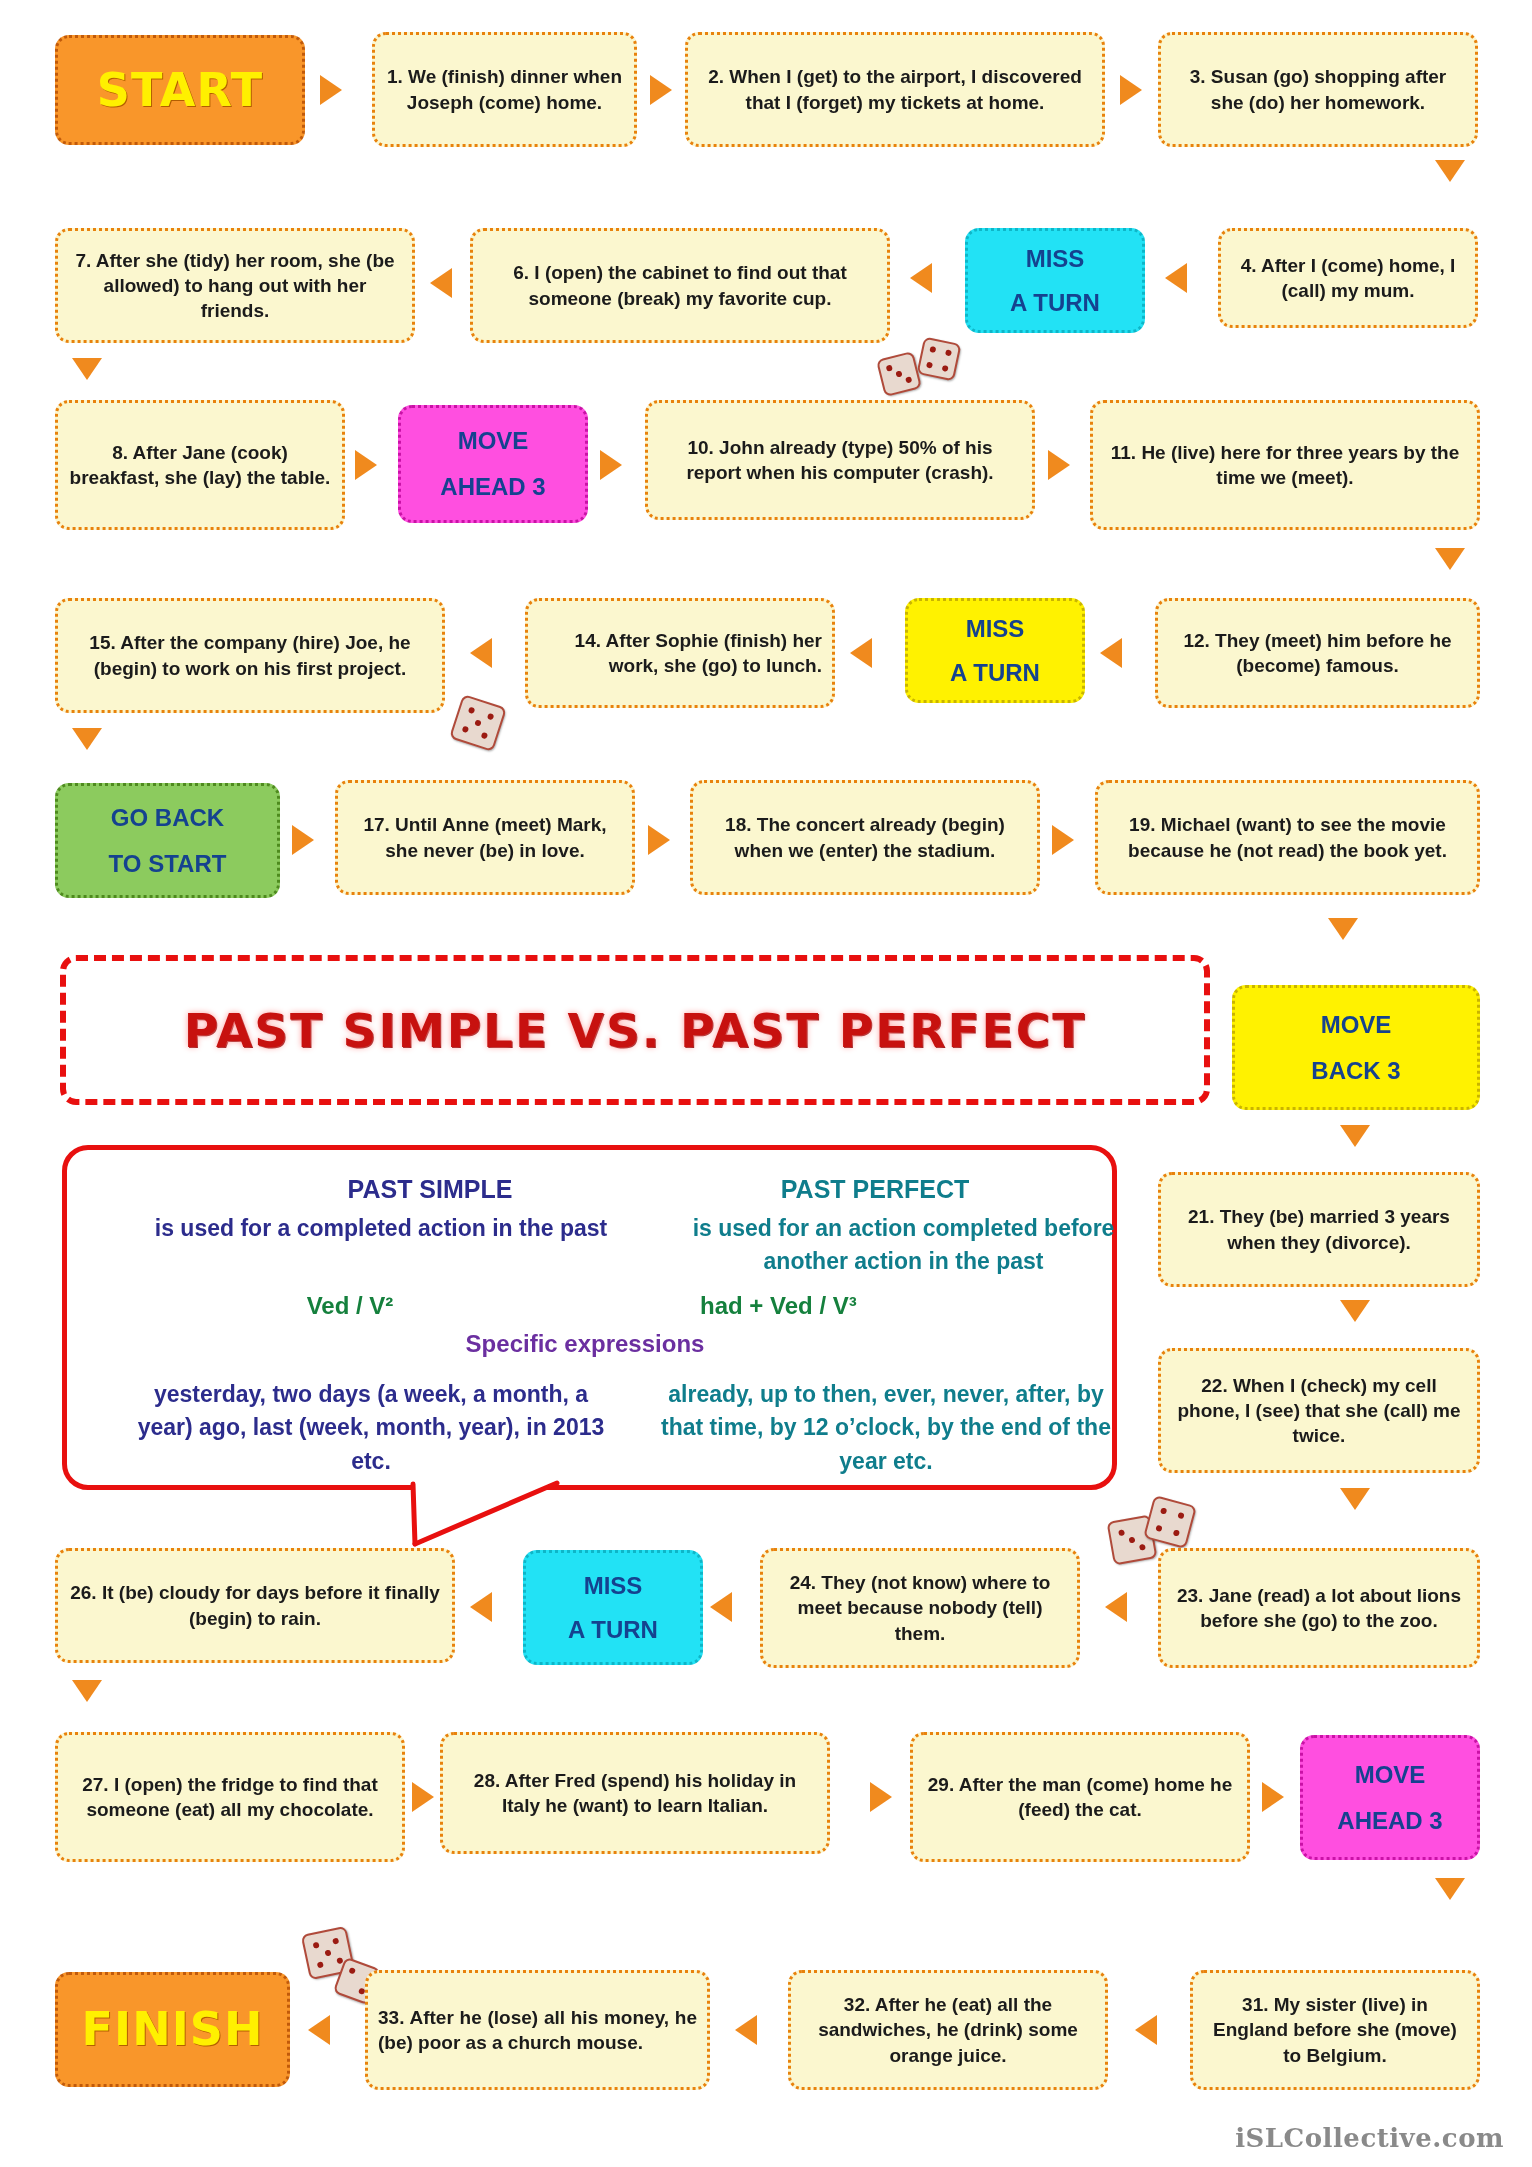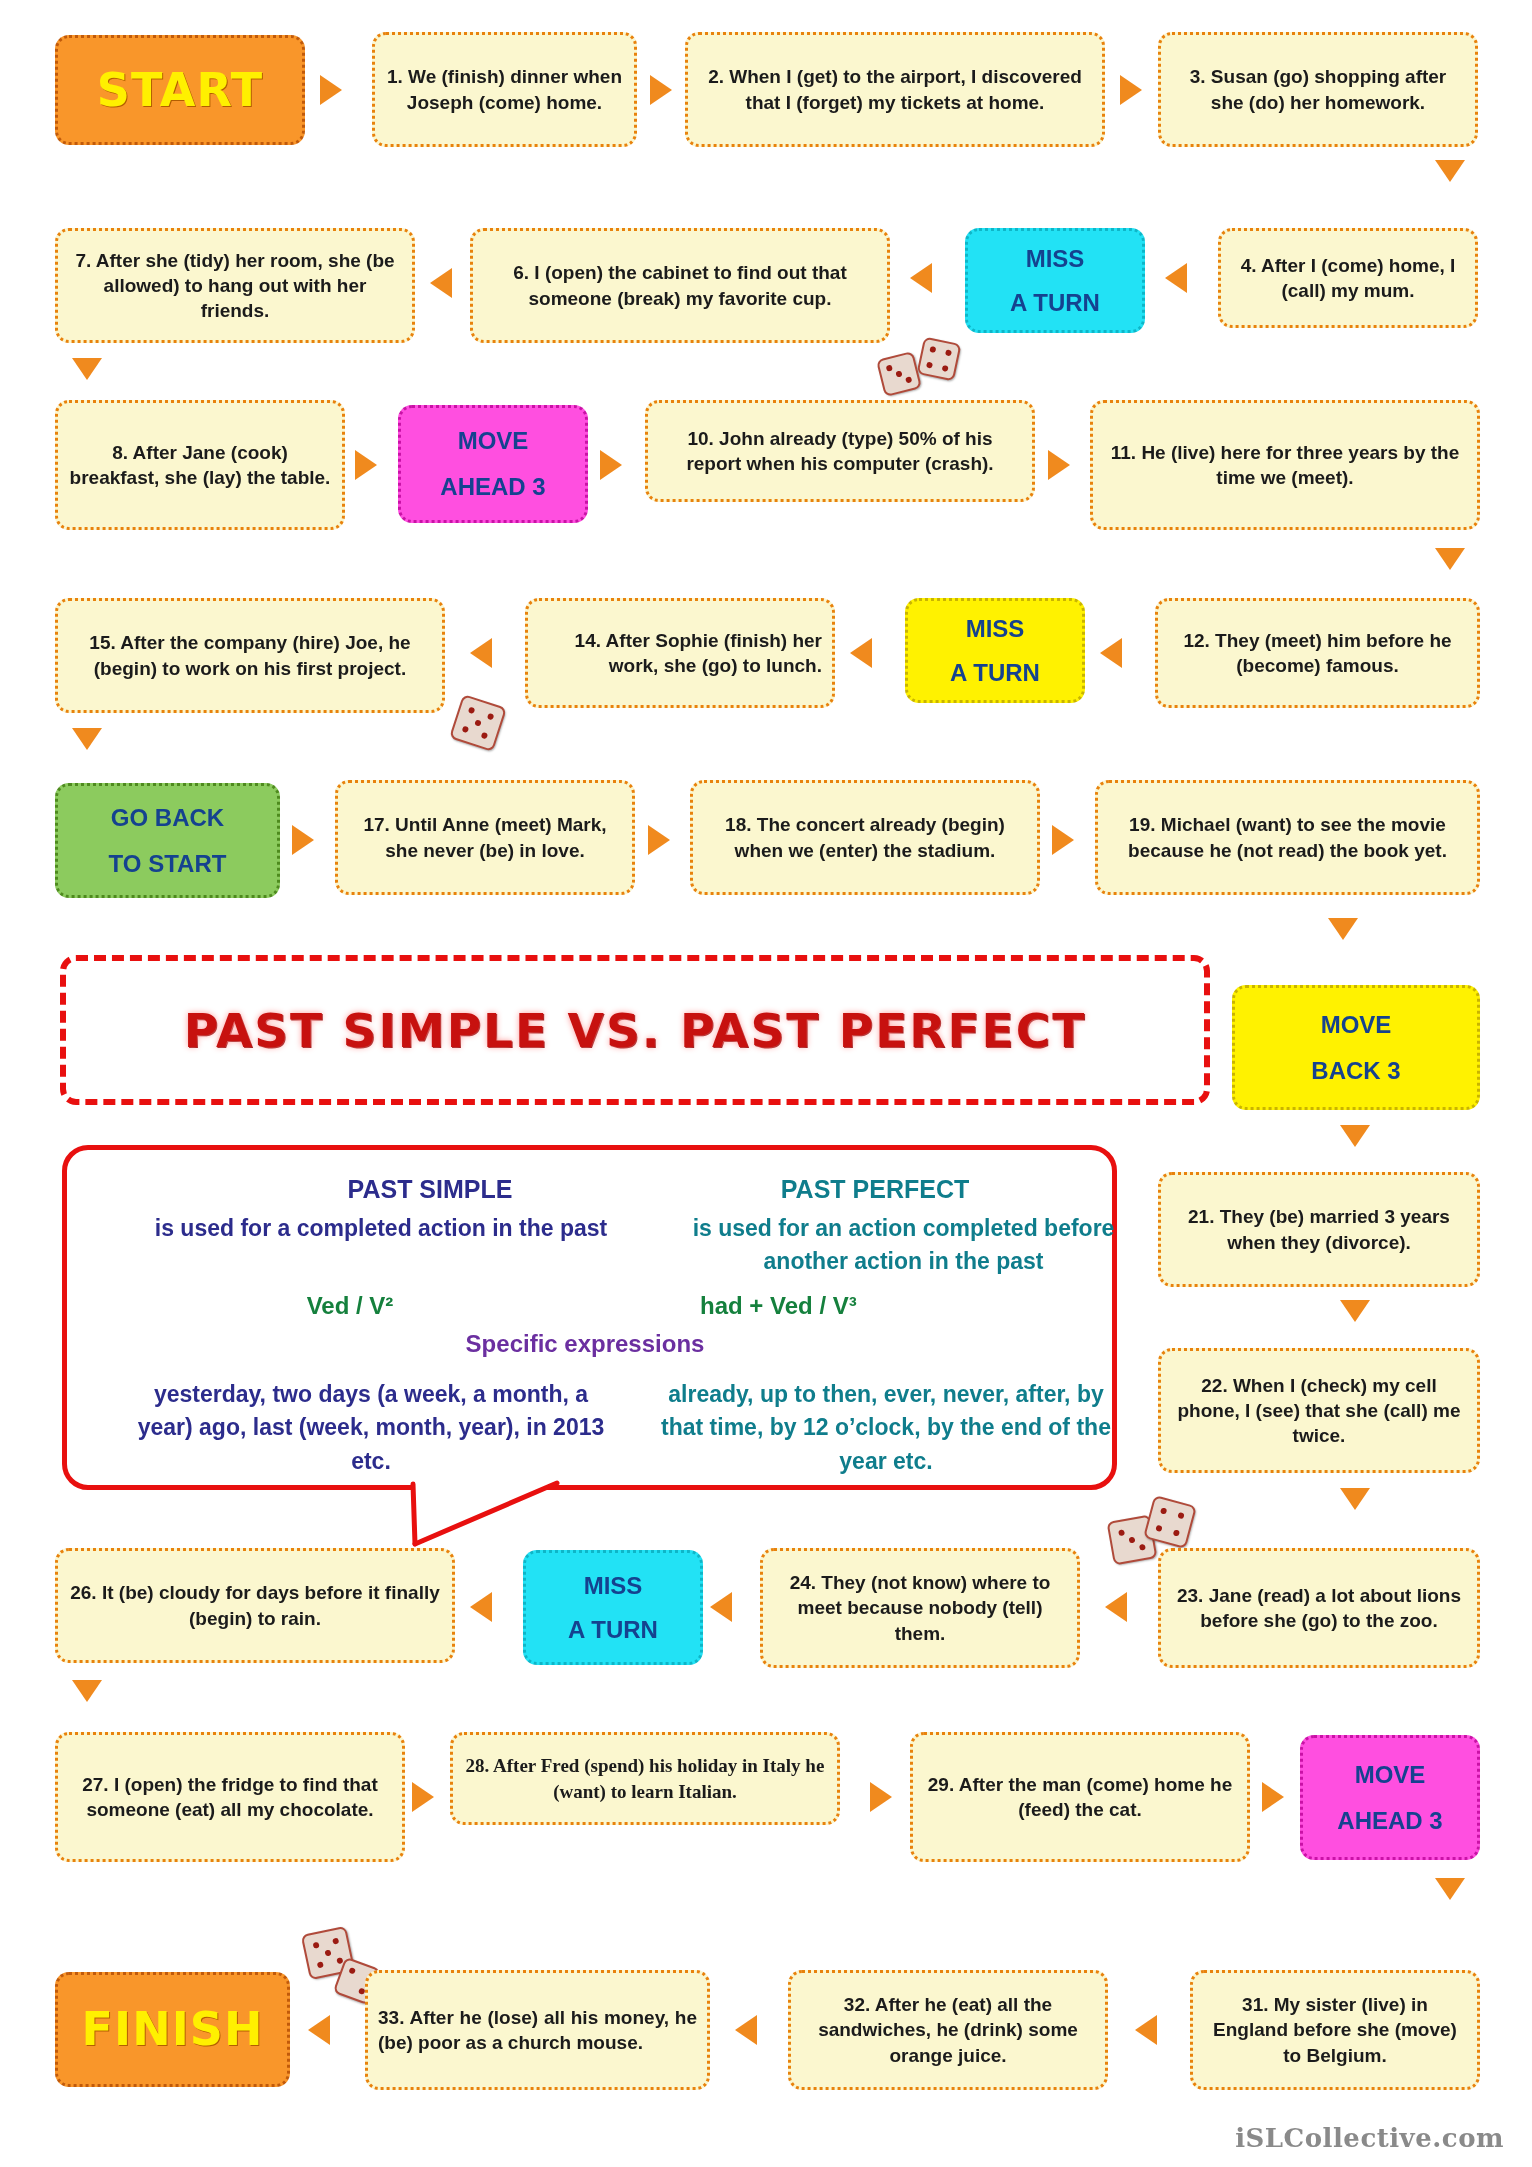--- a/index.html
+++ b/index.html
@@ -260,21 +260,21 @@
 
   <div class="cell" style="left:55px; top:400px; width:290px; height:130px;">8. After Jane (cook) breakfast, she (lay) the table.</div>
   <div class="arrow arrow-r" style="left:355px; top:450px;"></div>
 
   <div class="cell move-pink" style="left:398px; top:405px; width:190px; height:118px;">
     <span>MOVE</span>
     <span>AHEAD 3</span>
   </div>
   <div class="arrow arrow-r" style="left:600px; top:450px;"></div>
 
-  <div class="cell" style="left:645px; top:400px; width:390px; height:102px;">10. John already (type) 50% of his report when his computer (crash).</div>
+  <div class="cell" style="left:645px; top:400px; width:390px; height:120px;">10. John already (type) 50% of his report when his computer (crash).</div>
   <div class="arrow arrow-r" style="left:1048px; top:450px;"></div>
 
   <div class="cell" style="left:1090px; top:400px; width:390px; height:130px;">11. He (live) here for three years by the time  we (meet).</div>
 
   <div class="arrow arrow-d" style="left:1435px; top:548px;"></div>
 
   <div class="cell" style="left:1155px; top:598px; width:325px; height:110px;">12. They (meet) him before he (become) famous.</div>
   <div class="arrow arrow-l" style="left:1100px; top:638px;"></div>
 
   <div class="cell miss-yellow" style="left:905px; top:598px; width:180px; height:105px;">
@@ -375,21 +375,21 @@
   </div>
   <div class="arrow arrow-l" style="left:470px; top:1592px;"></div>
 
   <div class="cell" style="left:55px; top:1548px; width:400px; height:115px;">26. It (be) cloudy for days before it finally (begin) to rain.</div>
 
   <div class="arrow arrow-d" style="left:72px; top:1680px;"></div>
 
   <div class="cell" style="left:55px; top:1732px; width:350px; height:130px;">27. I (open) the fridge to find that someone (eat) all my chocolate.</div>
   <div class="arrow arrow-r" style="left:412px; top:1782px;"></div>
 
-  <div class="cell" style="left:450px; top:1732px; width:390px; height:93px;font-family:Liberation Serif, serif;">28. After Fred (spend) his holiday in Italy he (want) to learn Italian.</div>
+  <div class="cell" style="left:440px; top:1732px; width:390px; height:122px;">28. After Fred (spend) his holiday in Italy he (want) to learn Italian.</div>
   <div class="arrow arrow-r" style="left:870px; top:1782px;"></div>
 
   <div class="cell" style="left:910px; top:1732px; width:340px; height:130px;">29. After the man (come) home he (feed) the cat.</div>
   <div class="arrow arrow-r" style="left:1262px; top:1782px;"></div>
 
   <div class="cell move-pink" style="left:1300px; top:1735px; width:180px; height:125px;">
     <span>MOVE</span>
     <span>AHEAD 3</span>
   </div>
 

